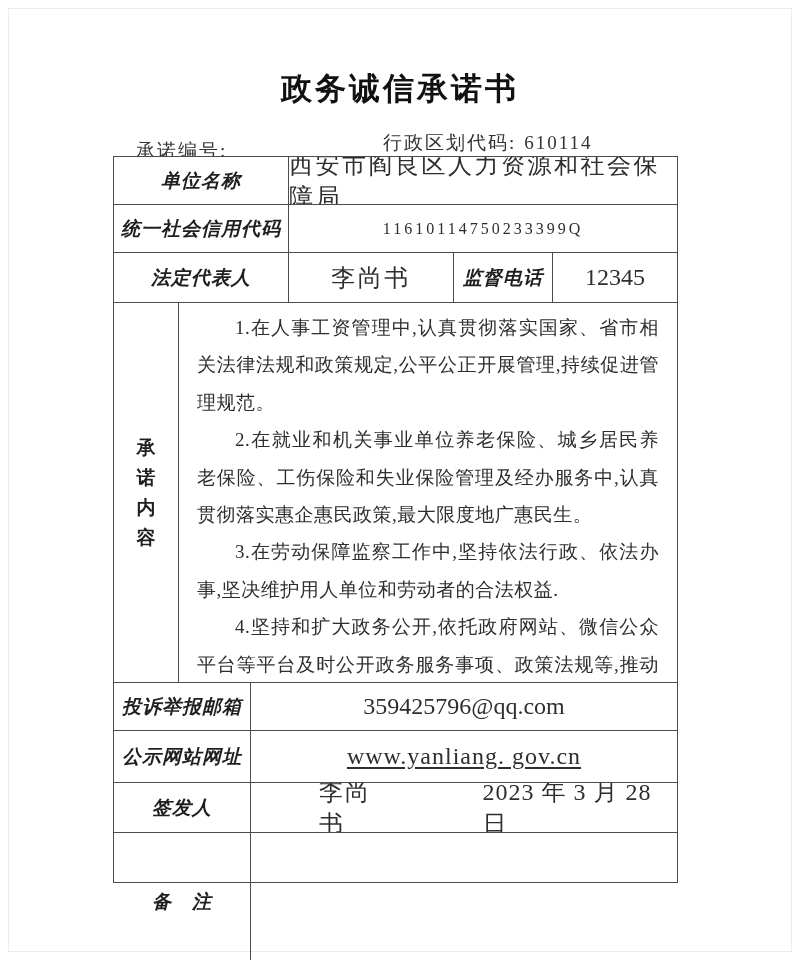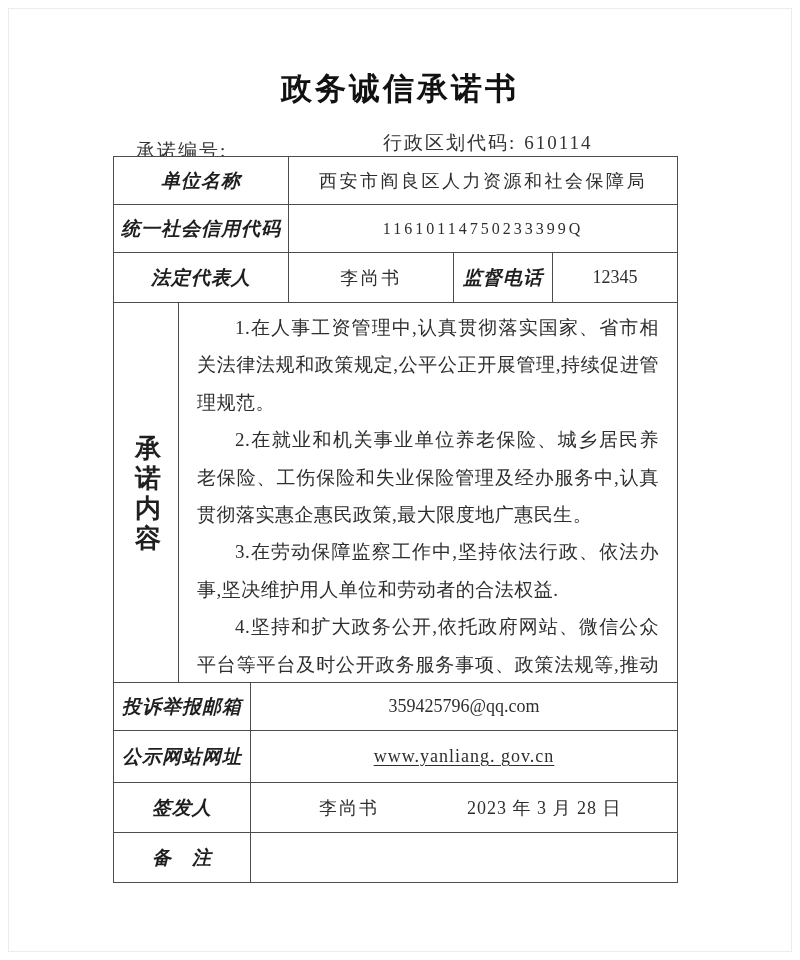--- a/index.html
+++ b/index.html
@@ -19,28 +19,28 @@
          font-size:31px;font-weight:bold;letter-spacing:3px;color:#111;}
 
   .meta{position:absolute;top:130px;left:0;width:100%;font-size:19px;color:#333;}
   .meta-left{position:absolute;left:136px;top:8px;letter-spacing:2px;}
   .meta-right{position:absolute;left:383px;top:0;letter-spacing:2px;}
   .meta-right .meta-val{margin-left:8px;letter-spacing:2px;}
 
   .tbl{position:absolute;left:113px;top:156px;width:565px;height:727px;
        border:1px solid var(--line);background:#fff;}
   .row{display:flex;border-bottom:1px solid var(--line);}
-  .row:last-child{border-bottom:none;}
+  .row:last-child{border-bottom:none;flex-direction:column;}
   .cell{border-right:1px solid var(--line);display:flex;align-items:center;justify-content:center;
         overflow:hidden;}
   .cell:last-child{border-right:none;}
 
   .lbl{font-family:"Liberation Sans","DejaVu Sans",sans-serif;font-weight:bold;
        font-size:19px;color:var(--label-color);letter-spacing:1px;font-style:italic;}
-  .val{font-size:18px;color:var(--value-color);}
+  .val{font-size:24px;color:var(--value-color);}
 
   .r1,.r5{height:48px;}
   .r2{height:48px;}
   .r3{height:50px;}
   .r4{height:380px;}
   .r6{height:52px;}
   .r7{height:50px;}
   .r8{height:49px;flex:1;}
 
   .w-a{width:175px;flex:0 0 175px;}
@@ -48,21 +48,21 @@
   .w-rep{width:165px;flex:0 0 165px;}
   .w-sup{width:99px;flex:0 0 99px;}
   .grow{flex:1;}
 
   .spread{letter-spacing:2.5px;}
   .code{letter-spacing:3px;font-size:16px;}
 
   .vert-col{width:65px;flex:0 0 65px;}
   .vert-text{width:22px;word-break:break-all;line-height:30px;text-align:center;
              font-family:"Liberation Sans","DejaVu Sans",sans-serif;font-weight:bold;
-             font-size:26px;color:var(--label-color);}
+             font-size:19px;color:var(--label-color);}
 
   .content{flex:1;display:block;padding:6px 18px 0 18px;text-align:justify;}
   .content p{font-size:19px;line-height:37.4px;text-indent:2em;letter-spacing:0.5px;
              color:var(--value-color);text-align:justify;}
 
   .link{text-decoration:underline;text-underline-offset:3px;letter-spacing:1px;}
 
   .sign{justify-content:flex-start;}
   .sign-name{margin-left:68px;letter-spacing:2px;}
   .sign-date{margin-left:88px;letter-spacing:1px;}

